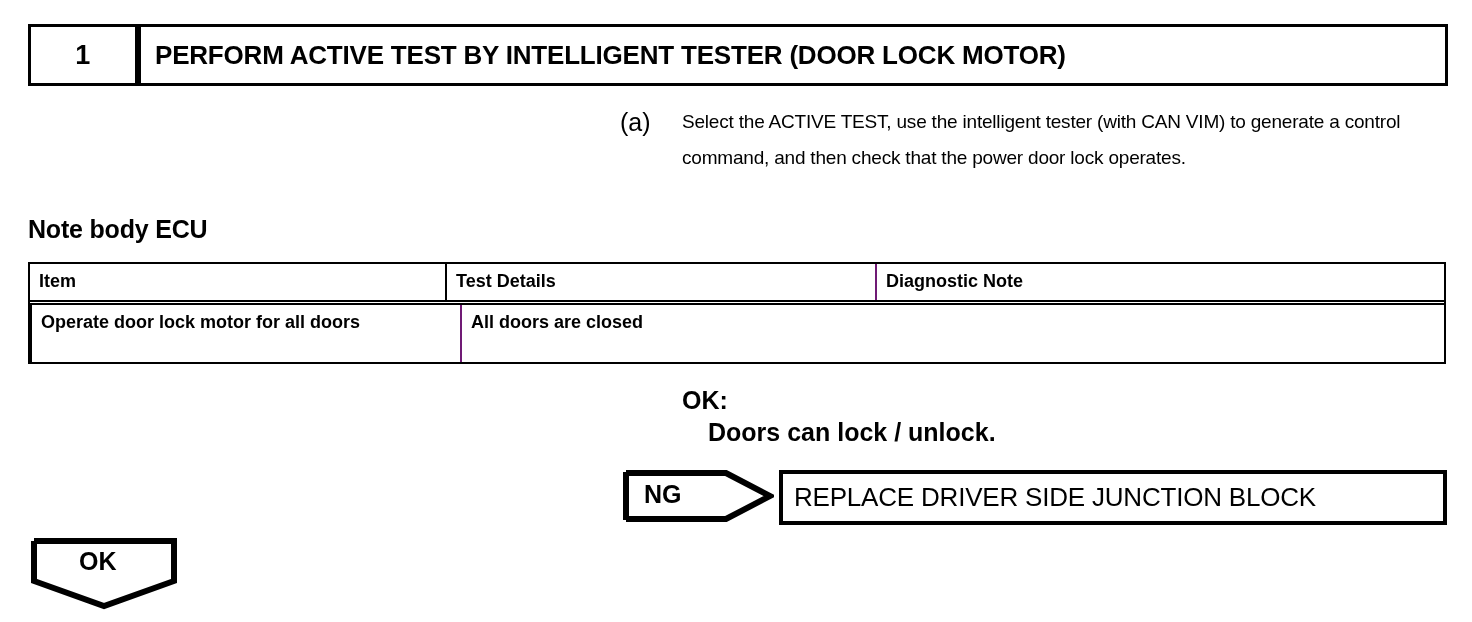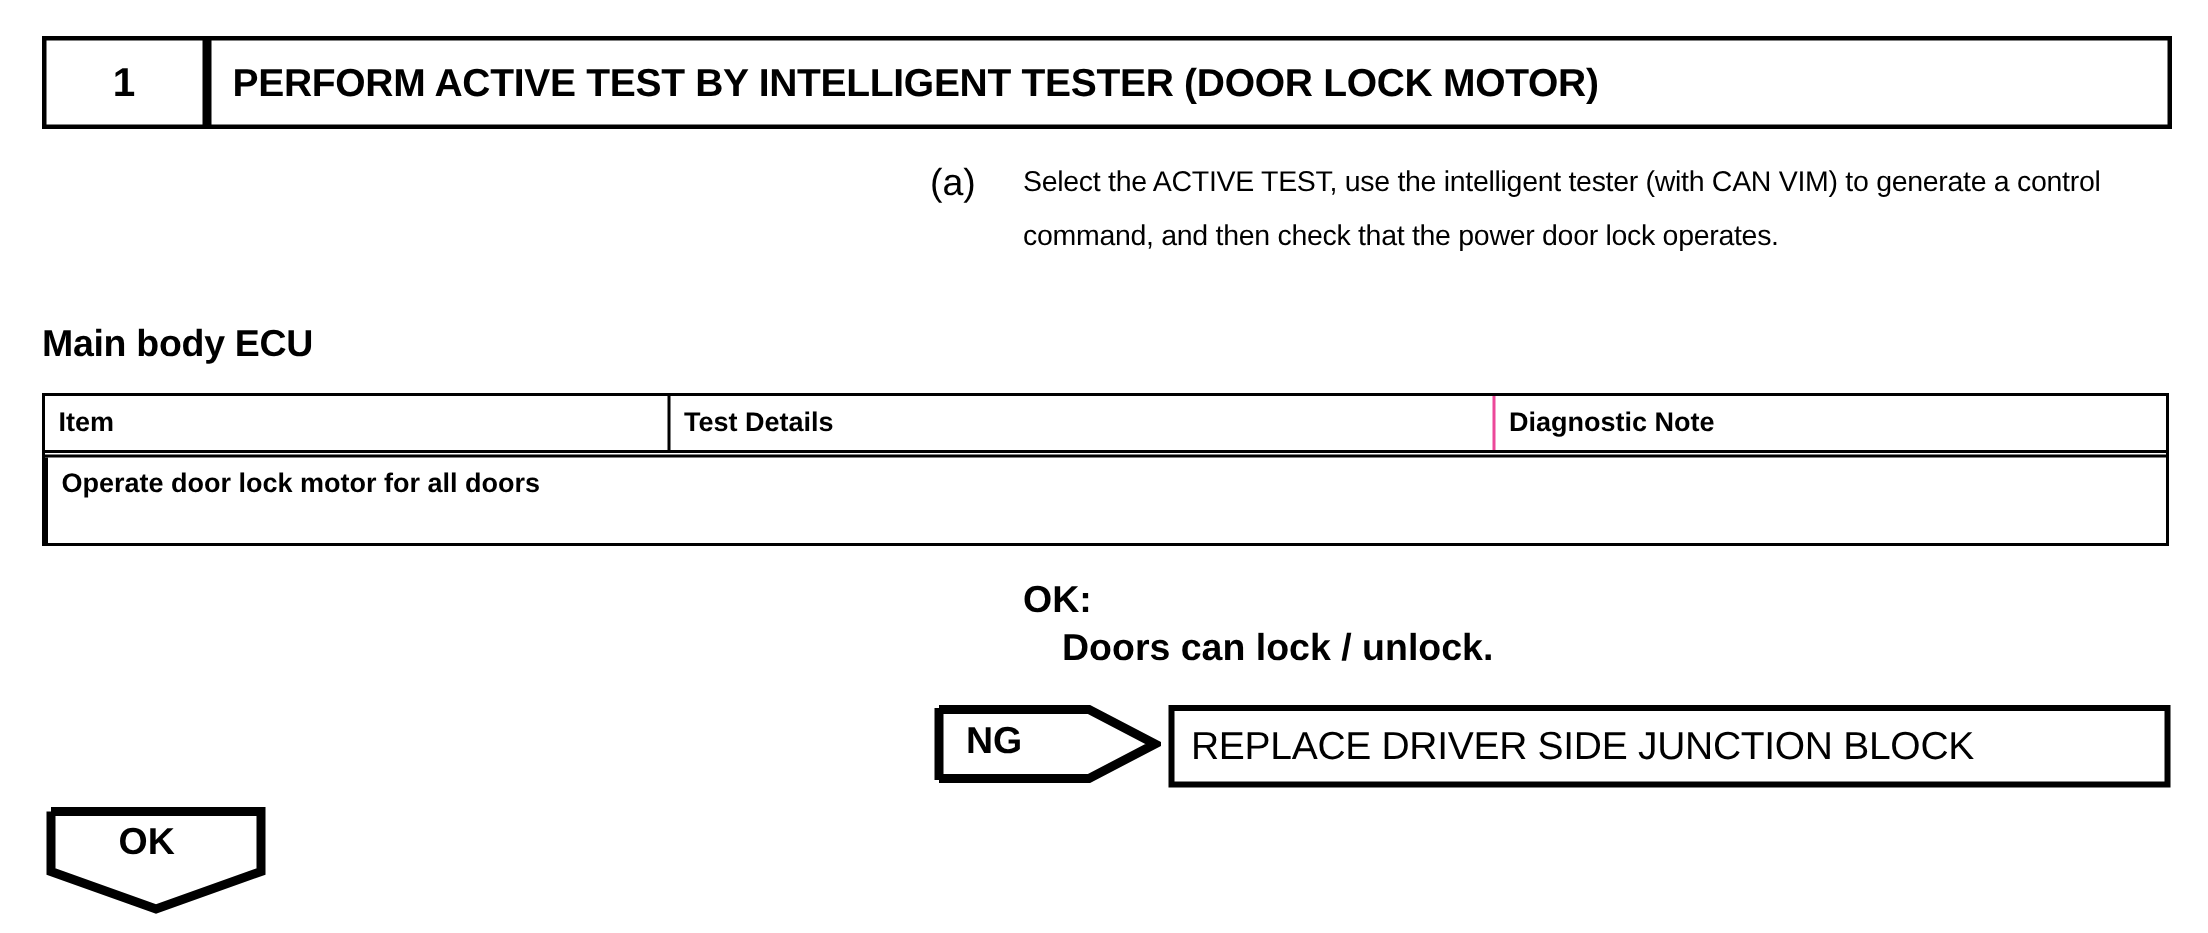--- a/index.html
+++ b/index.html
@@ -107,22 +107,22 @@
   }
   .tbl-cell {
     box-sizing: border-box;
     padding: 6px 0 0 9px;
     font-size: 18px;
     font-weight: bold;
     line-height: 22px;
     letter-spacing: 0px;
   }
   .col-item   { width: 415px; border-radius: 18px; }
-  .col-detail { width: 550px; border-left: 2px solid #000; }
-  .col-note   { flex: 1;      border-left: 2px solid #ec4899; }
+  .col-detail { width: 430px; border-left: 2px solid #000; }
+  .col-note   { flex: 1;      border-left: 2px solid #701a75; }
 
   
   .ok-result {
     position: absolute;
     left: 682px;
     top: 384px;
   }
   .ok-result-label {
     font-size: 25px;
     font-weight: bold;
@@ -194,32 +194,33 @@
 <div class="step-header">
   <div class="step-number-cell">1</div>
   <div class="step-title-cell">PERFORM ACTIVE TEST BY INTELLIGENT TESTER (DOOR LOCK MOTOR)</div>
 </div>
 
 <div class="para-block">
   <div class="para-marker">(a)</div>
   <div class="para-text">Select the ACTIVE TEST, use the intelligent tester (with CAN VIM) to generate a control command, and then check that the power door lock operates.</div>
 </div>
 
-<div class="section-label">Main body ECU</div>
+<div class="section-label">Note body ECU</div>
 
 <div class="data-table">
   <div class="tbl-row tbl-head-row">
     <div class="tbl-cell col-item">Item</div>
     <div class="tbl-cell col-detail">Test Details</div>
     <div class="tbl-cell col-note">Diagnostic Note</div>
   </div>
   <div class="tbl-row tbl-body-row">
     <div class="tbl-cell col-detail">
       <div>Operate door lock motor for all doors</div>
     </div>
+    <div class="tbl-cell col-note">All doors are closed</div>
   </div>
 </div>
 
 <div class="ok-result">
   <div class="ok-result-label">OK:</div>
   <div class="ok-result-text">Doors can lock / unlock.</div>
 </div>
 
 <div class="ng-arrow">
   <svg width="152" height="52" viewBox="0 0 152 52" xmlns="http://www.w3.org/2000/svg">

